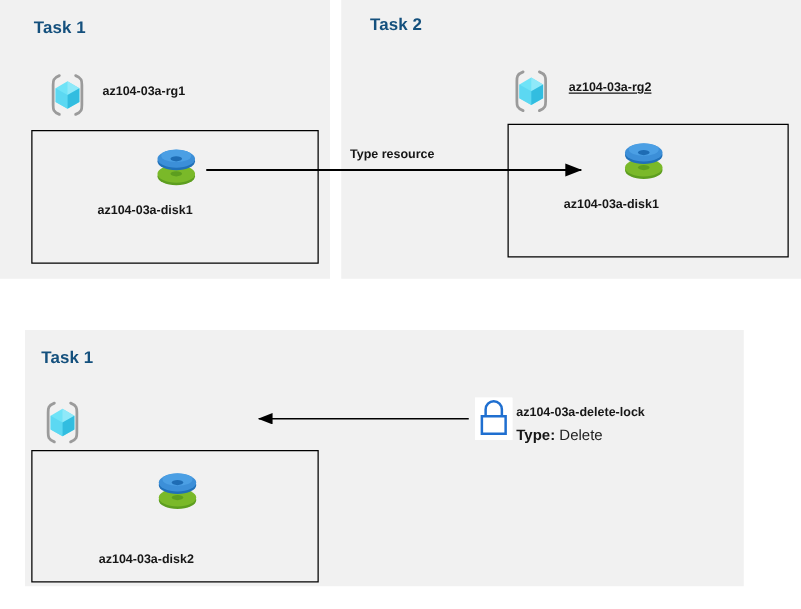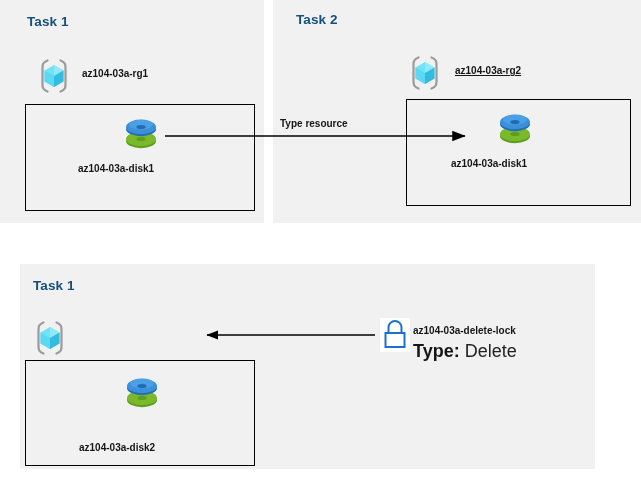--- a/index.html
+++ b/index.html
@@ -79,21 +79,21 @@
   #label-disk1-a   { left: 78px;  top: 163px; }
   #label-disk1-b   { left: 451px; top: 158px; }
   #label-disk2     { left: 79px;  top: 442px; }
   #label-move      { left: 280px; top: 118px; }
   #label-lock-name { left: 413px; top: 325px; }
 
   .lock-type {
     position: absolute;
     left: 413px;
     top: 341px;
-    font-size: 18px;
+    font-size: 12px;
     color: #222222;
     white-space: nowrap;
   }
   .lock-type .k { font-weight: bold; color: #161616; }
   .lock-type .v { font-weight: normal; }
 
   .arrow-svg { position: absolute; overflow: visible; }
   #arrow-move   { left: 165px; top: 128px; }
   #arrow-lock   { left: 205px; top: 328px; }
 </style>

